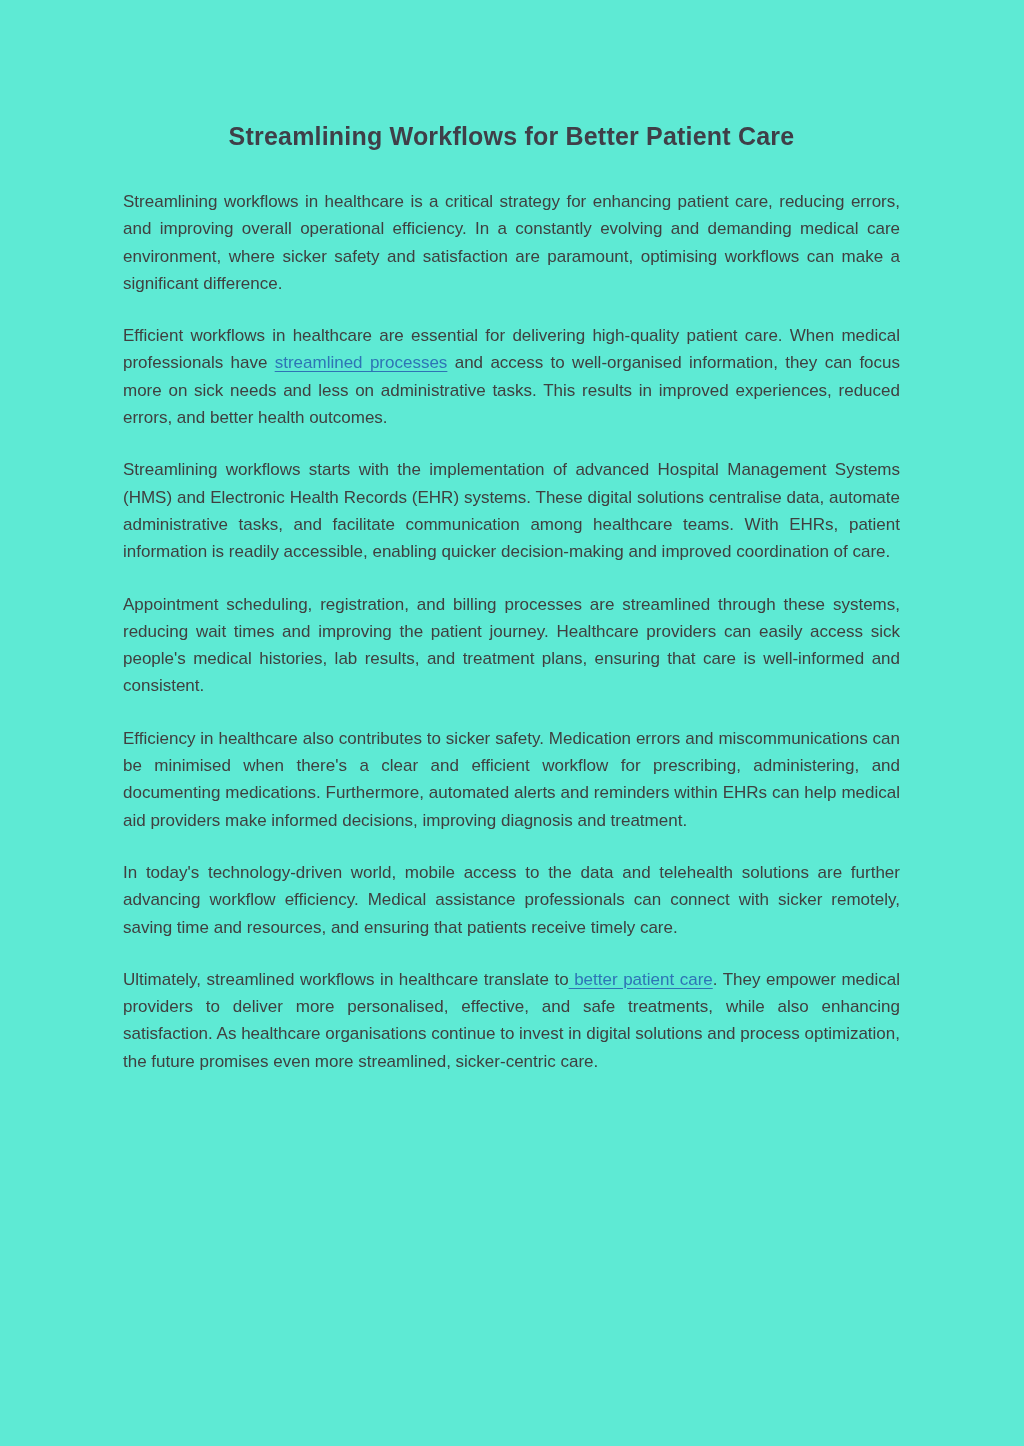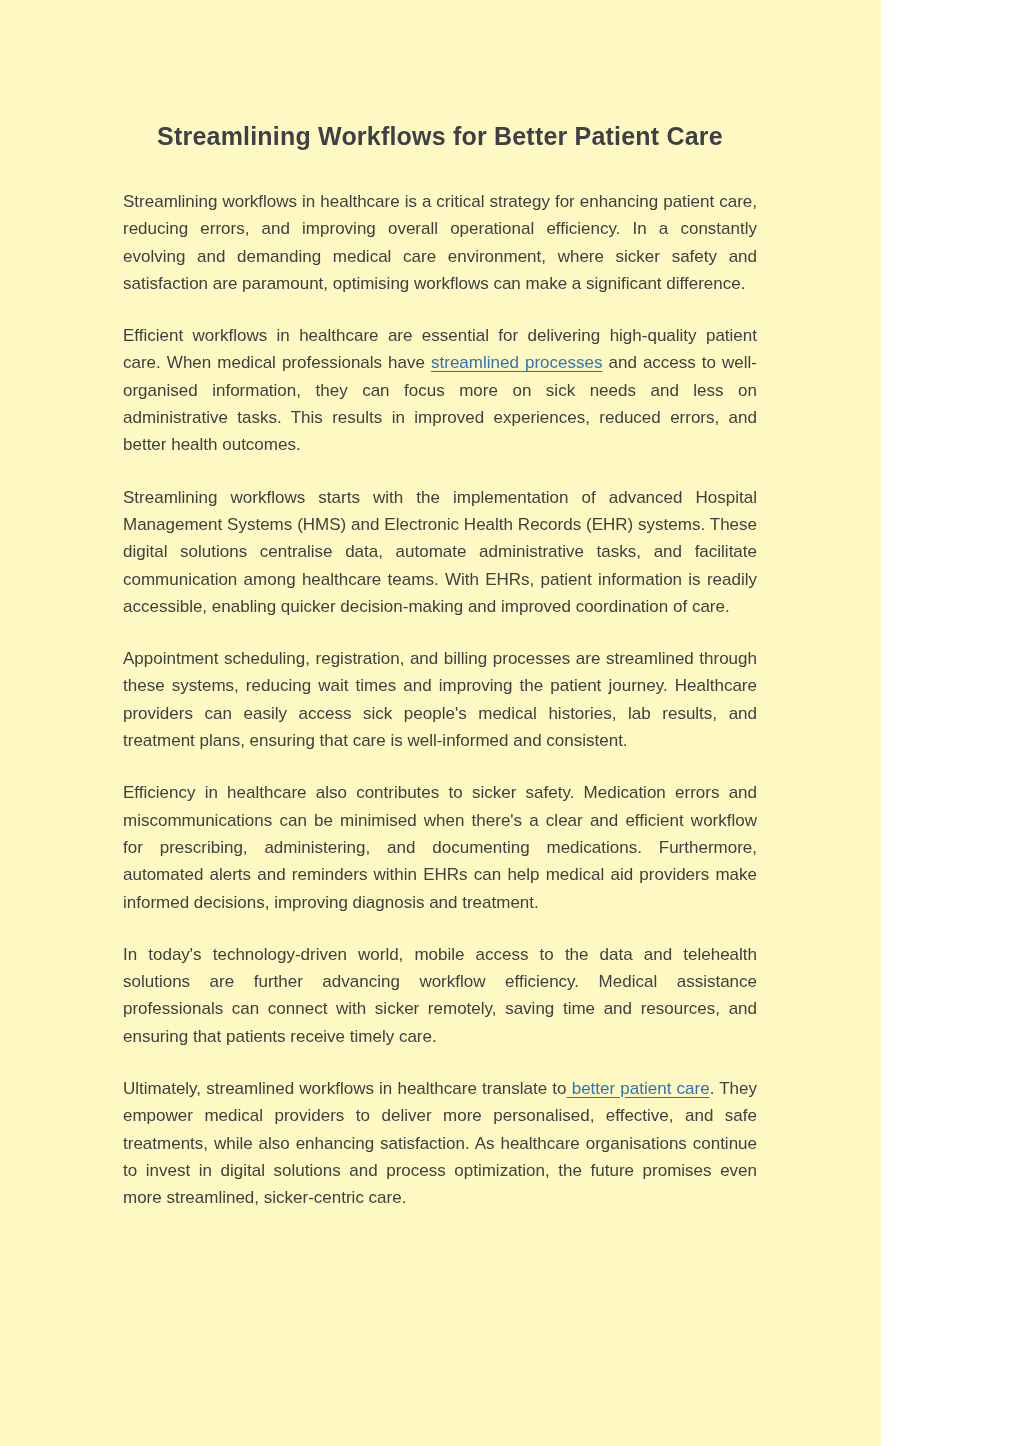--- a/index.html
+++ b/index.html
@@ -4,23 +4,23 @@
 <style>
   * { margin: 0; padding: 0; box-sizing: border-box; }
   html, body { background: #ffffff; }
   body {
     width: 1024px;
     height: 1446px;
     font-family: "Liberation Sans", sans-serif;
     overflow: hidden;
   }
   .page {
-    width: 881px;
+    width: 1024px;
     height: 1446px;
-    background: #fef9c3;
+    background: #5eead4;
     padding: 122px 124px 0 123px;
   }
   .title {
     font-size: 25px;
     font-weight: 700;
     color: #3f3f48;
     text-align: center;
     letter-spacing: 0.2px;
     margin-bottom: 37px;
     font-family: "Liberation Sans", sans-serif;

